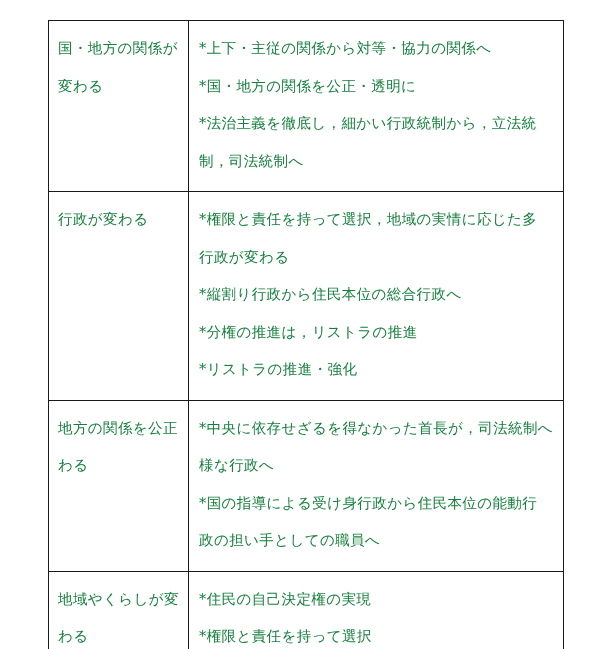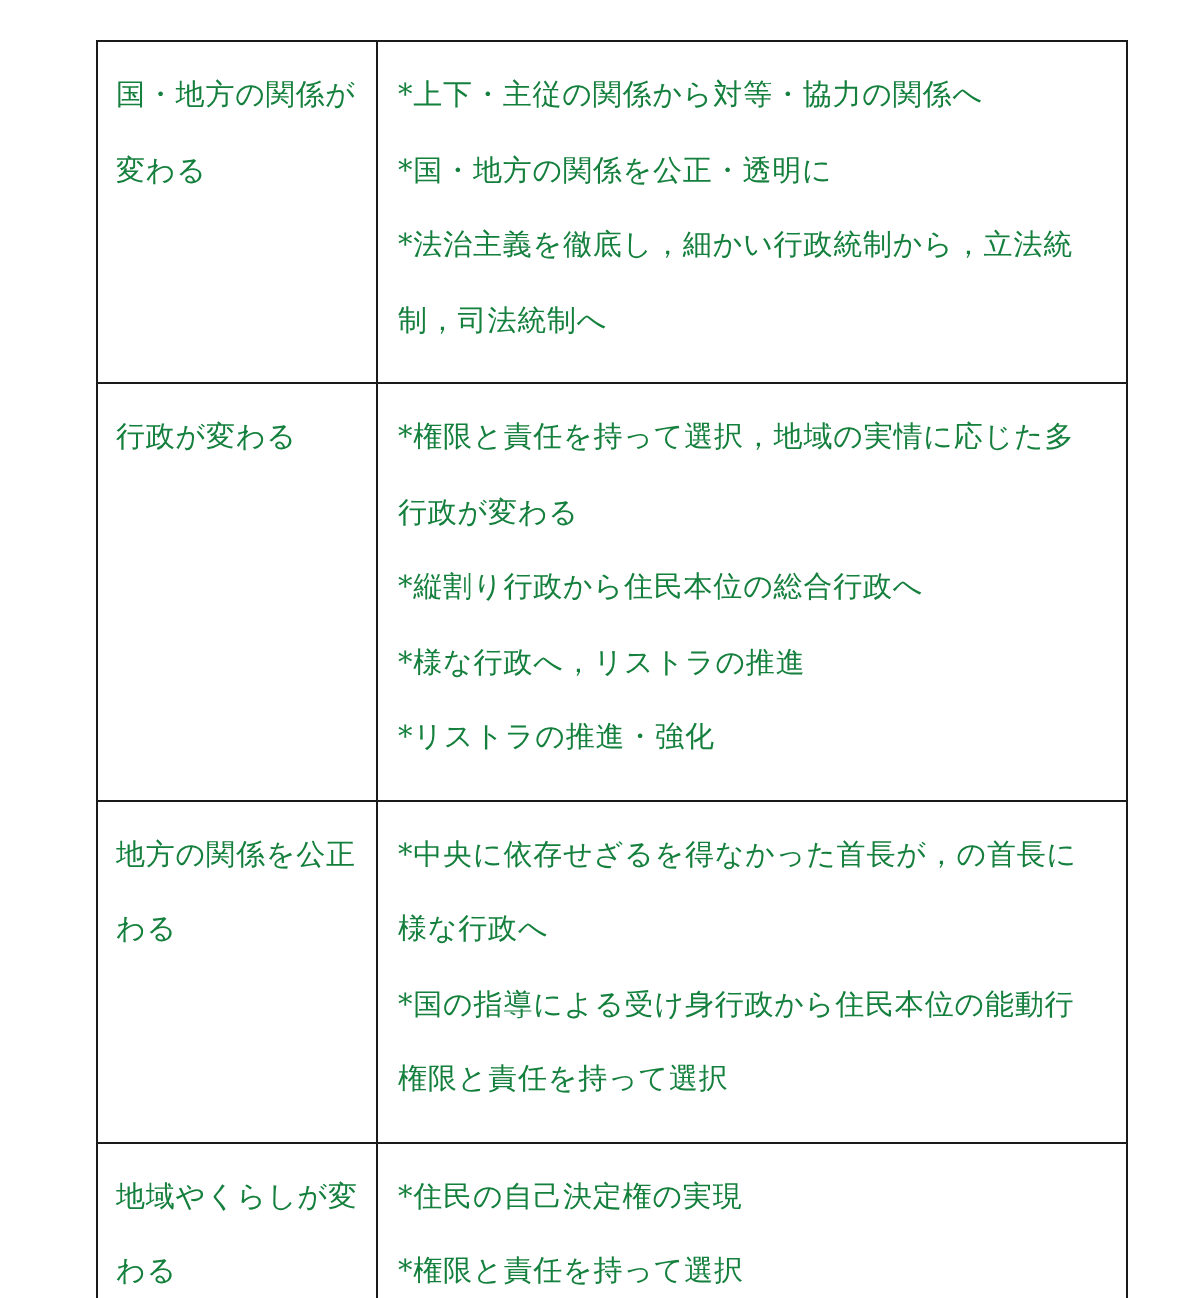--- a/index.html
+++ b/index.html
@@ -102,39 +102,39 @@
         <td class="col-category">
           <div class="cell-inner">
             <div class="line">行政が変わる</div>
           </div>
         </td>
         <td class="col-details">
           <div class="cell-inner details">
             <div class="line">*権限と責任を持って選択，地域の実情に応じた多</div>
             <div class="line wrapline">行政が変わる</div>
             <div class="line">*縦割り行政から住民本位の総合行政へ</div>
-            <div class="line">*様な行政へ，リストラの推進</div>
+            <div class="line">*分権の推進は，リストラの推進</div>
             <div class="line">*リストラの推進・強化</div>
           </div>
         </td>
       </tr>
 
       <tr>
         <td class="col-category">
           <div class="cell-inner">
             <div class="line">地方の関係を公正</div>
             <div class="line">わる</div>
           </div>
         </td>
         <td class="col-details">
           <div class="cell-inner details">
-            <div class="line">*中央に依存せざるを得なかった首長が，の首長に</div>
+            <div class="line">*中央に依存せざるを得なかった首長が，司法統制へ</div>
             <div class="line wrapline">様な行政へ</div>
             <div class="line">*国の指導による受け身行政から住民本位の能動行</div>
-            <div class="line wrapline">権限と責任を持って選択</div>
+            <div class="line wrapline">政の担い手としての職員へ</div>
           </div>
         </td>
       </tr>
 
       <tr>
         <td class="col-category">
           <div class="cell-inner">
             <div class="line">地域やくらしが変</div>
             <div class="line">わる</div>
           </div>

